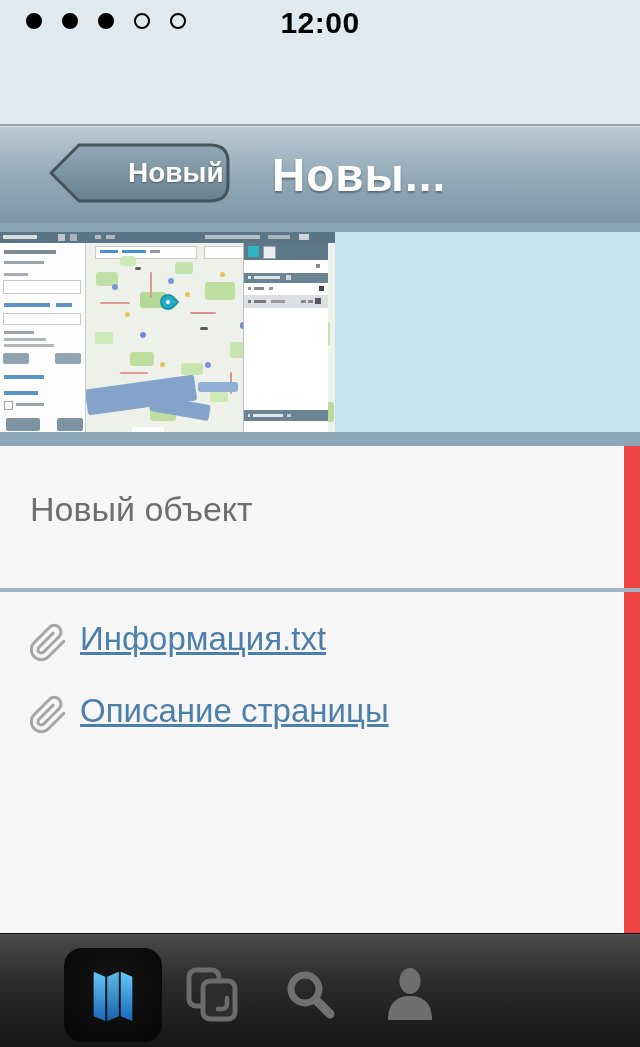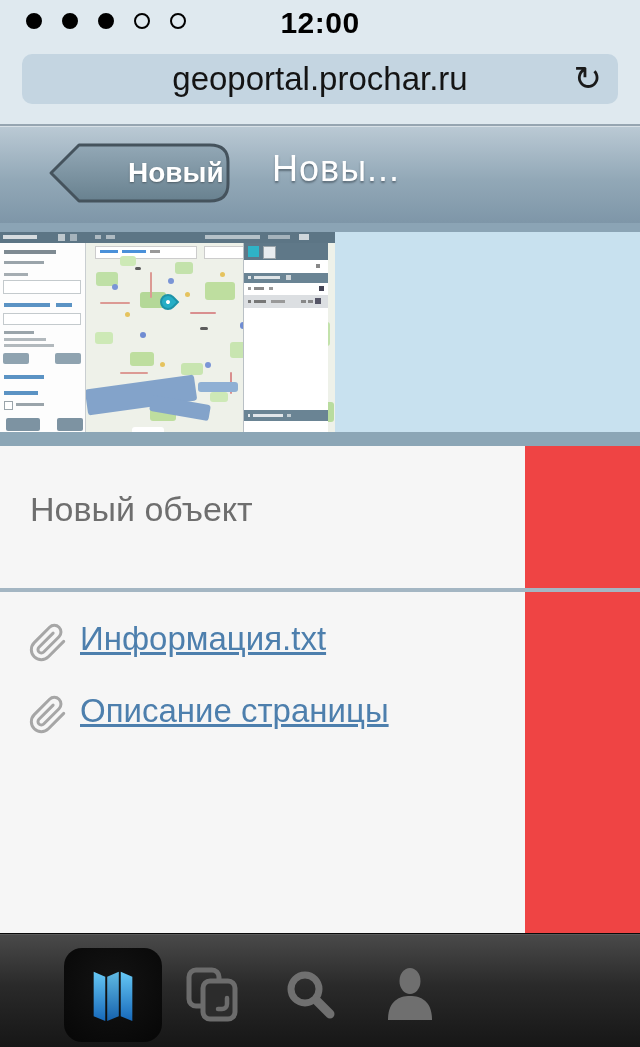--- a/index.html
+++ b/index.html
@@ -31,38 +31,38 @@
     font-family:"DejaVu Sans",sans-serif; cursor:pointer; }
 
   
   .nav-header { position:absolute; left:0; top:126px; width:640px; height:96px;
     background:linear-gradient(#bac9d4, #92a8b7 55%, #7e96a8);
     border-top:1px solid #d8e1e7; }
   .nav-band { position:absolute; left:0; top:223px; width:640px; height:9px; background:#8ba4b5; }
   .back-btn { position:absolute; left:44px; top:140px; width:192px; height:66px; cursor:pointer; }
   .back-label { position:absolute; left:128px; top:157px; font-size:28px; font-weight:bold; color:#fff;
     text-shadow:0 1px 2px rgba(0,0,0,0.35); }
-  .nav-title { position:absolute; left:272px; top:148px; font-size:36px; font-weight:normal; color:#fff;
+  .nav-title { position:absolute; left:272px; top:148px; font-size:46px; font-weight:bold; color:#fff;
     text-shadow:0 2px 2px rgba(84,99,110,0.85); letter-spacing:1px; }
 
   
   .media { position:absolute; left:0; top:232px; width:640px; height:200px; background:#c8e1ef; }
   .thumb { position:absolute; left:0; top:0; width:335px; height:200px; background:#fdfdfd; overflow:hidden; cursor:pointer; }
   .t-toolbar { position:absolute; left:0; top:0; width:335px; height:11px; background:#5c7585; }
   .t-left { position:absolute; left:0; top:11px; width:85px; height:189px; background:#fdfdfd; border-right:1px solid #c9ced1; }
   .t-map { position:absolute; left:86px; top:11px; width:249px; height:189px; background:#eef1e9; overflow:hidden; }
   .t-right { position:absolute; left:243px; top:11px; width:84px; height:189px; background:#fff; border-left:1px solid #b9c0c5; }
   .pin { position:absolute; left:160px; top:62px; width:16px; height:16px; background:#25aec6;
     border:2px solid #1d93a8; border-radius:50% 50% 50% 0; transform:rotate(-135deg); box-sizing:border-box; }
   .pin::after { content:""; position:absolute; left:4px; top:4px; width:4px; height:4px; background:#fff; border-radius:50%; }
 
   .band2 { position:absolute; left:0; top:432px; width:640px; height:14px; background:#8ca6b6; }
 
   
-  .content { position:absolute; left:0; top:446px; width:525px; height:487px; background:#f6f6f6; }
+  .content { position:absolute; left:0; top:446px; width:624px; height:487px; background:#f6f6f6; }
   .page-heading { position:absolute; left:30px; top:44px; font-size:34px; color:#6e6e6e; }
   .divider { position:absolute; left:0; top:142px; width:640px; height:4px; background:#a4b6c3; }
   .attach-row { position:absolute; left:0; width:640px; height:52px; }
   .attach-row .clip { position:absolute; left:28px; top:2px; }
   .attach-link { position:absolute; left:80px; top:2px; font-size:33px; color:#4d7fad;
     text-decoration:underline; cursor:pointer; }
 
   
   .tab-bar { position:absolute; left:0; top:933px; width:640px; height:114px;
     background:linear-gradient(#4a4a4a, #2a2a2a 45%, #161616);
@@ -78,24 +78,20 @@
 
   <div class="top-chrome">
     <div class="signal">
         <span class="dot filled"></span>
         <span class="dot filled"></span>
         <span class="dot filled"></span>
         <span class="dot"></span>
         <span class="dot"></span>
       </div>
     <div class="clock">12:00</div>
-    <div class="url-field">
-      <div class="url-text">geoportal.prochar.ru</div>
-      <span class="reload">↻</span>
-    </div>
   </div>
 
   <div class="nav-header"></div>
   <div class="nav-band"></div>
   <svg class="back-btn" viewBox="0 0 192 66">
     <defs>
       <linearGradient id="bgrad" x1="0" y1="0" x2="0" y2="1">
         <stop offset="0" stop-color="#93a8b6"></stop>
           <stop offset="1" stop-color="#68818f"></stop>
       </linearGradient>

